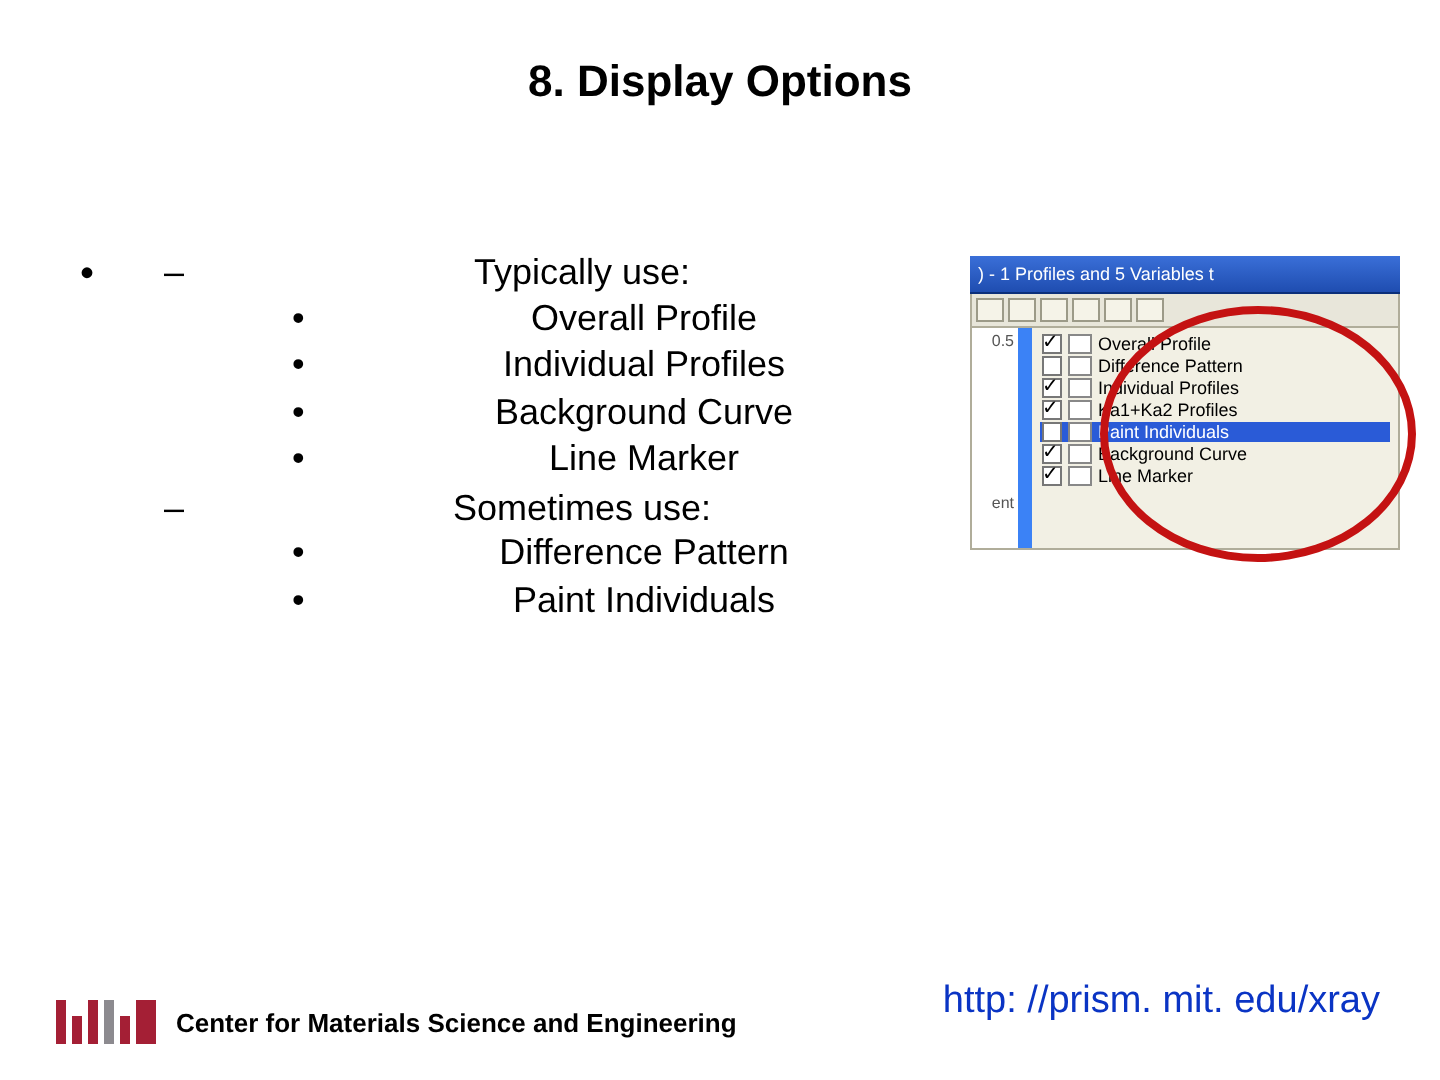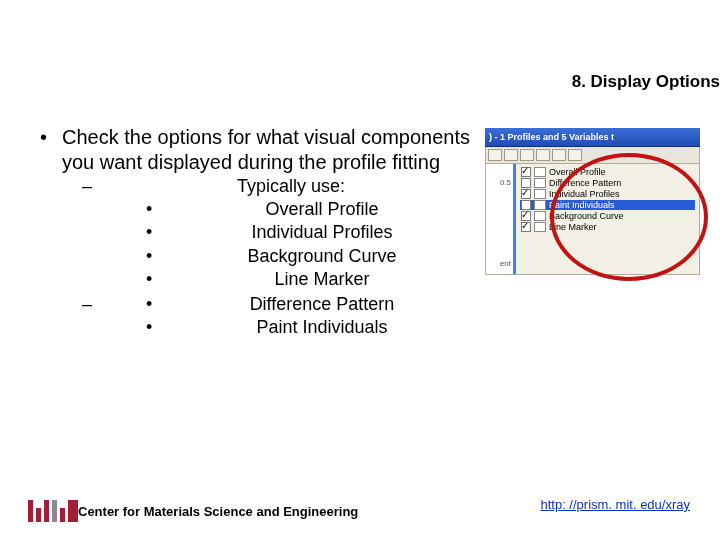--- a/index.html
+++ b/index.html
@@ -17,24 +17,23 @@
     width: 720px;
     height: 540px;
     position: relative;
     box-sizing: border-box;
   }
   .title {
     position: absolute;
     top: 28px;
     left: 0;
     width: 100%;
-    text-align: right;
+    text-align: center;
     font-weight: bold;
-    font-size: 17px;
-    margin-top: 44px;
+    font-size: 22px;
   }
   .body {
     position: absolute;
     top: 125px;
     left: 40px;
     width: 440px;
     font-size: 20px;
     line-height: 1.25;
   }
   .body ul { margin: 0; padding: 0; list-style: none; }
@@ -50,21 +49,21 @@
     position: absolute;
     top: 128px;
     right: 20px;
     width: 215px;
     height: 150px;
     font-size: 9px;
   }
   .fig-titlebar {
     background: linear-gradient(#3a6fd8, #1f4db0);
     color: #fff;
-    font-weight: bold;
+    font-weight: normal;
     height: 18px;
     line-height: 18px;
     padding: 0 4px;
     border-bottom: 1px solid #0b2f7a;
     white-space: nowrap;
     overflow: hidden;
   }
   .fig-toolbar {
     background: #e8e6da;
     border: 1px solid #b0ad9a;
@@ -84,26 +83,26 @@
   .fig-main {
     display: flex;
     border: 1px solid #b0ad9a;
     border-top: none;
     background: #f2f0e4;
     height: 110px;
   }
   .axis-col {
     width: 30px;
     background: #fff;
-    border-right: 3px solid #3b82f6;
+    border-right: 7px solid #3b82f6;
     display: flex;
     flex-direction: column;
     justify-content: flex-start;
     align-items: flex-end;
-    padding: 14px 2px;
+    padding: 2px 2px;
     box-sizing: border-box;
     font-size: 8px;
     color: #555;
     gap: 20px;
   }
   .checks {
     flex: 1;
     padding: 3px 4px;
     display: flex;
     flex-direction: column;
@@ -149,20 +148,21 @@
     right: -8px;
     pointer-events: none;
   }
 
   .footer {
     position: absolute;
     left: 28px;
     bottom: 18px;
     display: flex;
     align-items: center;
+    gap: 10px;
   }
   .mit-logo {
     display: inline-flex;
     align-items: flex-end;
     gap: 3px;
     height: 22px;
   }
   .mit-logo span {
     display: inline-block;
     width: 5px;
@@ -172,47 +172,46 @@
   .mit-logo .b2 { height: 14px; }
   .mit-logo .b3 { height: 22px; }
   .mit-logo .b4 { height: 22px; background: #8c8a8f; }
   .mit-logo .b5 { height: 14px; }
   .mit-logo .b6 { height: 22px; width: 10px; }
   .footer-text { font-size: 13px; font-weight: bold; }
   .url {
     position: absolute;
     right: 30px;
     bottom: 28px;
-    font-size: 13px;
+    font-size: 19px;
     color: #0a34c4;
-    text-decoration: underline;
   }
 </style>
 </head>
 <body>
 
 <div class="slide">
 
   <div class="title">8. Display Options</div>
 
   <div class="body">
     <ul class="lvl1">
       <li>
-        <span>Check the options for what visual components you want displayed during the profile fitting</span>
         <ul class="lvl2">
           <li>
             <span>Typically use:</span>
             <ul class="lvl3">
               <li>Overall Profile</li>
               <li>Individual Profiles</li>
               <li>Background Curve</li>
               <li>Line Marker</li>
             </ul>
           </li>
           <li>
+            <span>Sometimes use:</span>
             <ul class="lvl3">
               <li>Difference Pattern</li>
               <li>Paint Individuals</li>
             </ul>
           </li>
         </ul>
       </li>
     </ul>
   </div>
 
@@ -239,20 +238,25 @@
           </div>
         <div class="row">
             <span class="cb"></span>
             <span class="sw"></span>
             <span>Difference Pattern</span>
           </div>
         <div class="row">
             <span class="cb on"></span>
             <span class="sw"></span>
             <span>Individual Profiles</span>
+          </div>
+        <div class="row">
+            <span class="cb on"></span>
+            <span class="sw"></span>
+            <span>Ka1+Ka2 Profiles</span>
           </div>
         <div class="row sel">
             <span class="cb"></span>
             <span class="sw"></span>
             <span>Paint Individuals</span>
           </div>
         <div class="row">
             <span class="cb on"></span>
             <span class="sw"></span>
             <span>Background Curve</span>

